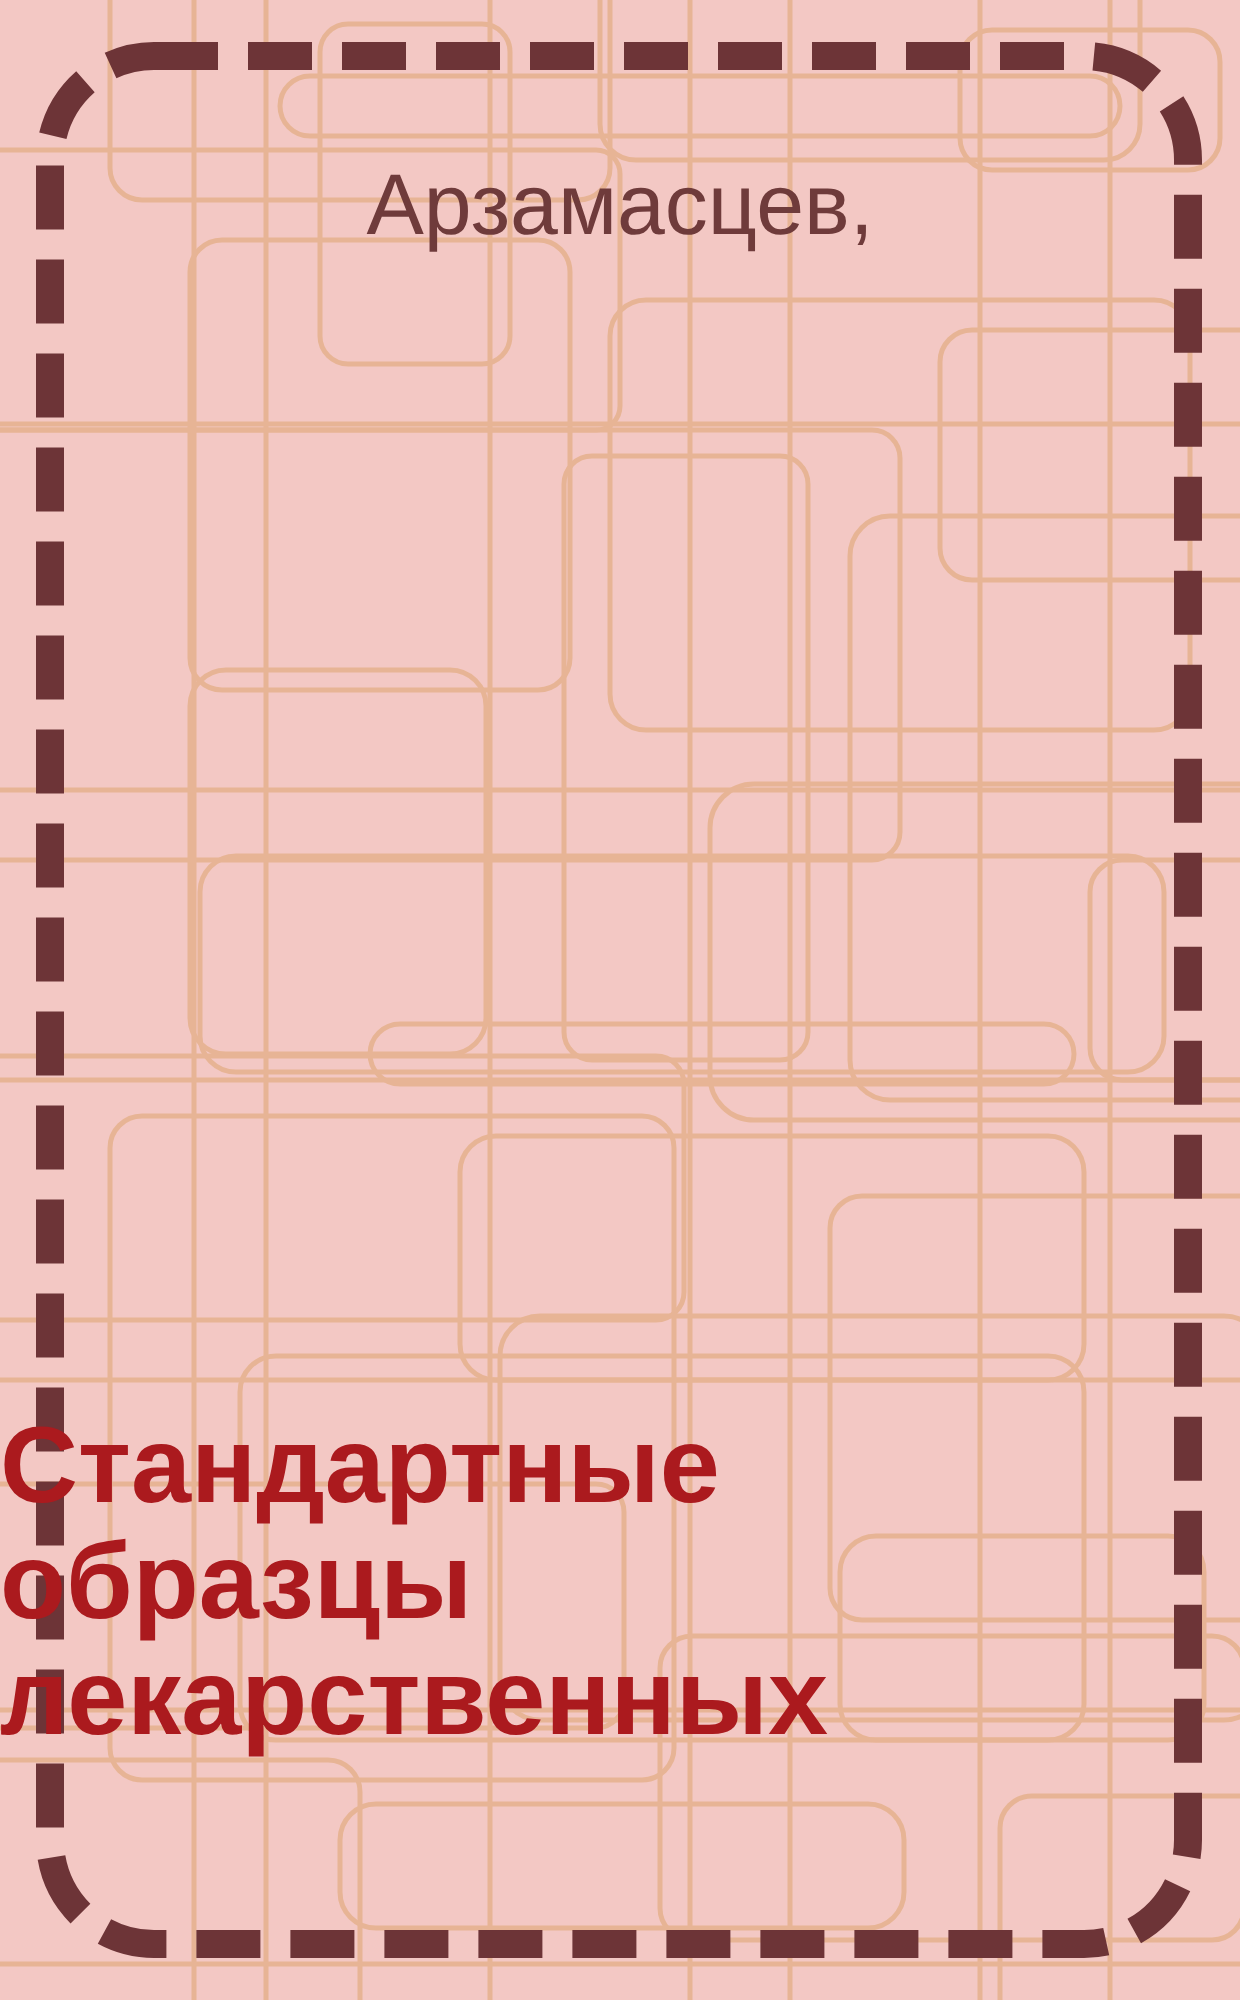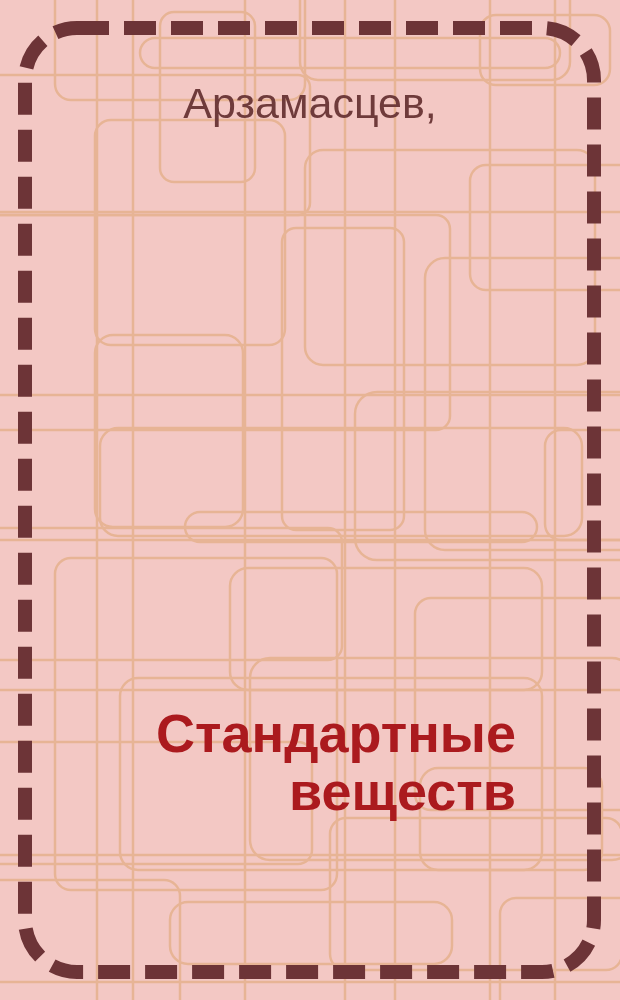--- a/index.html
+++ b/index.html
@@ -36,21 +36,21 @@
     text-align:center;
     font-size:43px;
     line-height:47px;
     font-weight:400;
     color:var(--author-text);
     letter-spacing:0px;
   }
   .title-block{
     position:absolute;
     top:704px;left:0;width:516px;
-    text-align:right;
+    text-align:left;
     font-size:54px;
     line-height:58px;
     font-weight:700;
     color:var(--title-text);
   }
 </style>
 </head>
 <body>
 
 <div class="cover">
@@ -104,16 +104,17 @@
     </g>
     <rect class="borderdash" x="25" y="28" width="569" height="944" rx="52" stroke-width="14" stroke-dasharray="32 15"></rect>
   </svg>
 
   <div class="author-block">
     <div>Арзамасцев,</div>
   </div>
 
   <div class="title-block">
     <div>Стандартные</div>
-    <div>веществ</div>
+    <div>образцы</div>
+    <div>лекарственных</div>
   </div>
 
 </div>
 
 </body></html>

